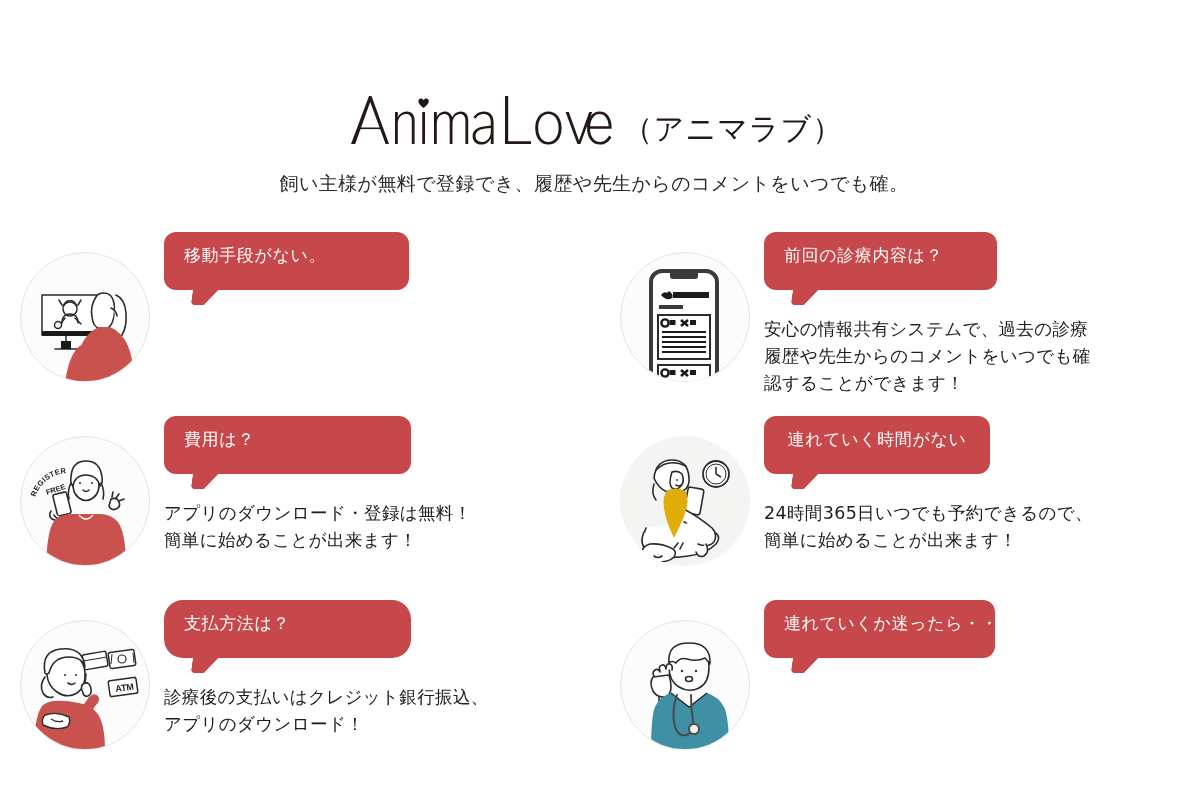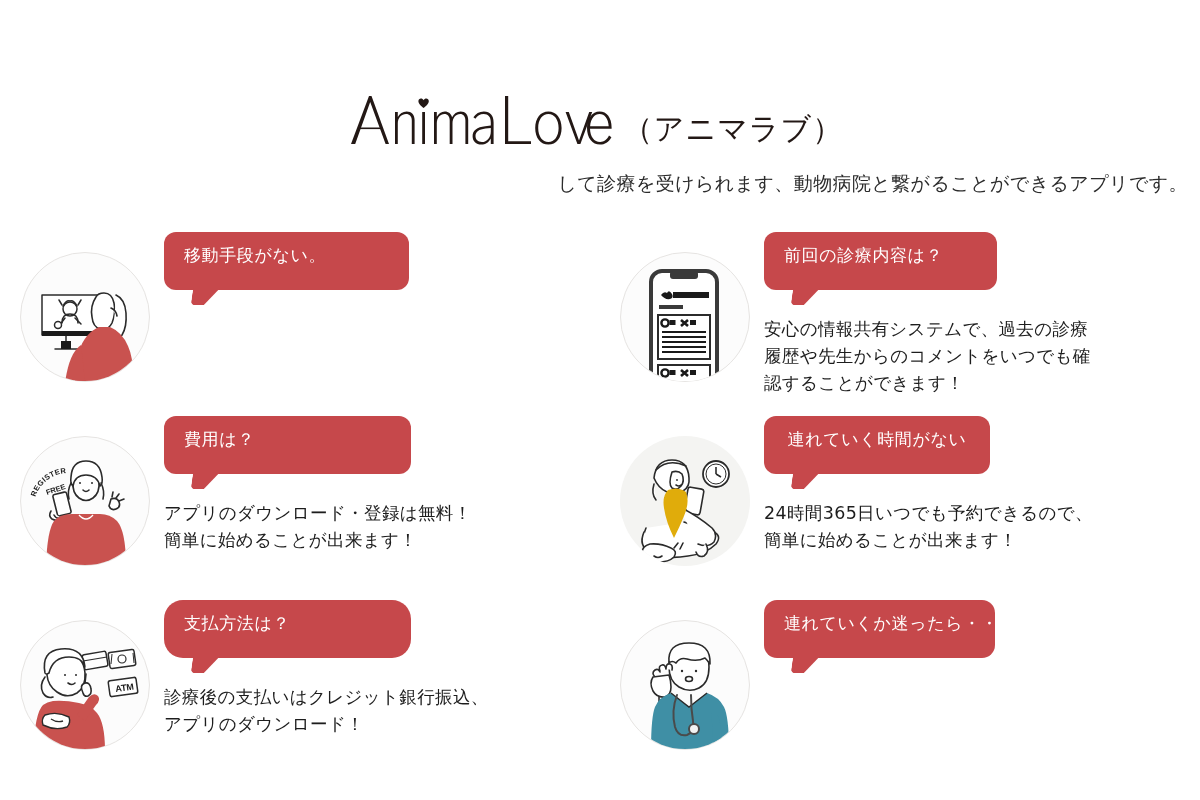--- a/index.html
+++ b/index.html
@@ -18,21 +18,21 @@
     height: 800px;
     background: #ffffff;
   }
 
   
   .header {
     position: absolute;
     top: 0; left: 0;
     width: 1188px;
     padding-top: 88px;
-    text-align: right;
+    text-align: center;
   }
 
   .brand-row {
     display: flex;
     align-items: flex-end;
     justify-content: center;
     gap: 10px;
     height: 62px;
   }
 
@@ -159,21 +159,21 @@
     white-space: pre-line;
     font-family: "DejaVu Sans", "Liberation Sans", sans-serif;
   }
 
   
   .w1 .bubble { width: 245px; }
   .w2 .bubble { width: 233px; }
   .w3 .bubble { width: 247px; }
   .w4 .bubble { width: 226px; text-align: center; }
   .w5 .bubble { width: 247px; border-radius: 19px; }
-  .w6 .bubble { width: 231px; border-radius: 13px; }
+  .w6 .bubble { width: 231px; }
 </style>
 </head>
 <body>
 
 <div class="page">
 
   <div class="header">
     <div class="brand-row">
       <div class="brand-logo">
         <svg width="268" height="62" viewBox="0 0 268 62" aria-hidden="true">
@@ -197,21 +197,21 @@
             <path d="M203.4 23.4 C211.2 23.4 216.6 30 216.6 40 C216.6 50 211.2 56.6 203.4 56.6 C195.6 56.6 190.2 50 190.2 40 C190.2 30 195.6 23.4 203.4 23.4 Z M203.4 54 C209.4 54 213.6 48.4 213.6 40 C213.6 31.6 209.4 26 203.4 26 C197.4 26 193.2 31.6 193.2 40 C193.2 48.4 197.4 54 203.4 54 Z"></path>
 
             <path d="M220.6 24 L223.8 24 L234 52.4 L244.2 24 L247.2 24 L235.4 56 L232.4 56 Z"></path>
 
             <path d="M264 47.6 L266.4 49.2 C263.8 54 259.8 56.6 255 56.6 C247.4 56.6 242 50 242 40 C242 30.2 247.2 23.4 254.6 23.4 C261.8 23.4 266.6 29.6 266.6 39.4 L266.6 40.8 L245 40.8 C245.2 48.8 249.2 54 255.1 54 C259 54 262 51.6 264 47.6 Z M245.1 38.2 L263.7 38.2 C263.3 30.6 259.6 26 254.6 26 C249.6 26 245.8 30.6 245.1 38.2 Z"></path>
           </g>
         </svg>
       </div>
       <div class="brand-kana">（アニマラブ）</div>
     </div>
-    <div class="tagline">して診療を受けられます、動物病院と繋がることができるアプリです。</div>
+    <div class="tagline">飼い主様が無料で登録でき、履歴や先生からのコメントをいつでも確。</div>
   </div>
 
   <div class="grid">
 
     <div class="card w1">
       <div class="illus">
         <div class="illus-circle">
           <svg viewBox="0 0 130 130" aria-hidden="true">
             <g stroke="#2b2b2b" stroke-width="1.5" fill="none" stroke-linejoin="round" stroke-linecap="round">
               <rect x="21" y="42" width="58" height="40" fill="#fff"></rect>

